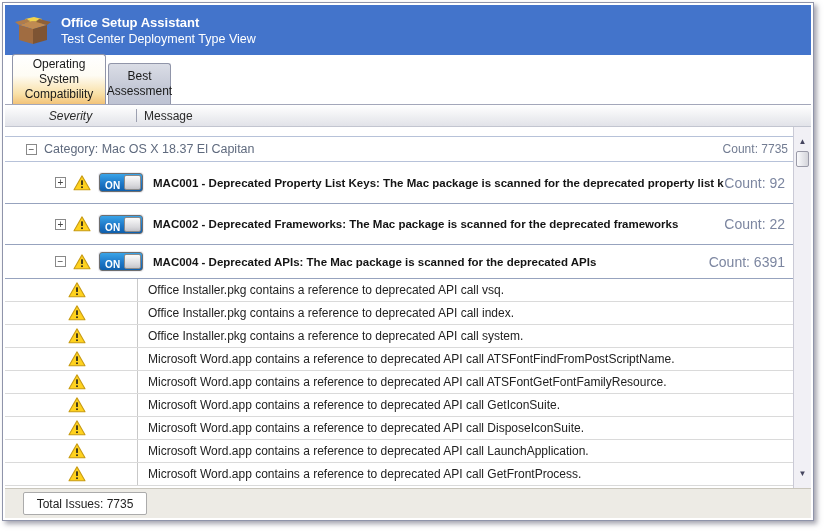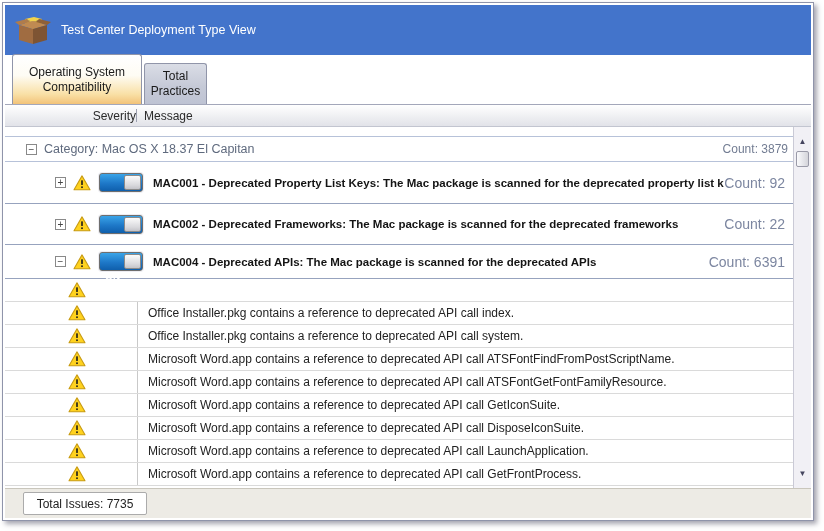--- a/index.html
+++ b/index.html
@@ -21,28 +21,28 @@
   .tabstrip { height: 50px; flex: 0 0 auto; background: #ffffff; display: flex;
     align-items: flex-end; padding-left: 7px; border-bottom: 1px solid #A3A7BA; position: relative; }
   .tab { border: 1px solid #9095A9; border-bottom: none; border-radius: 3px 3px 0 0;
     margin-right: 2px; display: flex; align-items: center; justify-content: center;
     text-align: center; font-size: 12px; color: #1a1a1a; line-height: 1.25; cursor: default;
     background: linear-gradient(180deg, #DADDE6 0%, #C6CAD7 55%, #BEC3D3 100%); }
   .tab.inactive { height: 41px; }
   .tab.active { height: 50px; z-index: 2;
     background: linear-gradient(180deg, #FFFFFF 0%, #FEFCF4 42%, #F9E0A6 80%, #F2C379 100%); }
   .tab-summary { width: 76px; }
-  .tab-oscompat { width: 130px; }
+  .tab-oscompat { width: 94px; }
   .tab-best { width: 63px; }
   .tab-risk { width: 79px; }
   
   .colheader { height: 22px; flex: 0 0 auto; display: flex; align-items: center;
     background: linear-gradient(180deg, #FFFFFF 0%, #EDEEF1 60%, #E2E3E9 100%);
     border-bottom: 1px solid #C2C5D0; font-size: 12px; color: #2b2b2b; }
-  .col-sev { width: 131px; text-align: right; }
+  .col-sev { width: 131px; text-align: center; font-style: italic; }
   .col-div { width: 1px; height: 13px; background: #9CA0B0; }
   .col-msg { margin-left: 7px; }
   
   .table { flex: 1 1 auto; position: relative; background: #ffffff; overflow: hidden; }
   .rows { position: absolute; left: 0; top: 0; right: 18px; bottom: 0; }
   .expander { width: 11px; height: 11px; border: 1px solid #898989; background: #ffffff;
     color: #444; font-size: 10px; line-height: 9px; text-align: center; flex: 0 0 auto;
     display: inline-flex; align-items: center; justify-content: center; }
   .warn { width: 18px; height: 16px; flex: 0 0 auto; }
   .category-row { margin-top: 9px; height: 26px; display: flex; align-items: center;
@@ -51,21 +51,21 @@
   .category-row .expander { margin-left: 21px; }
   .cat-label { margin-left: 7px; }
   .cat-count { margin-left: auto; margin-right: 5px; color: #727C92; font-size: 12px; }
   .rule-row { display: flex; align-items: center; border-bottom: 1px solid #97A3BE; }
   .rule-row.h42 { height: 42px; } .rule-row.h41 { height: 41px; } .rule-row.h34 { height: 34px; }
   .rule-row .expander { margin-left: 50px; }
   .rule-row .warn { margin-left: 7px; }
   .toggle { position: relative; width: 44px; height: 19px; margin-left: 8px; flex: 0 0 auto;
     border: 1px solid #6E6E6E; border-radius: 3px; box-shadow: 0 0 0 1px #EDEDF2;
     background: linear-gradient(180deg, #3AA4E8 0%, #1E78C8 55%, #0F5FAC 100%); }
-  .toggle-label { position: absolute; left: 5px; top: 18px; color: #ffffff;
+  .toggle-label { position: absolute; left: 5px; top: 6px; color: #ffffff;
     font-size: 10px; font-weight: bold; letter-spacing: .3px; }
   .toggle-knob { position: absolute; right: 1px; top: 1px; width: 17px; height: 15px;
     border: 1px solid #8A8A8A; border-radius: 2px;
     background: linear-gradient(180deg, #FBFBFB 0%, #D9D9DD 70%, #C4C4C9 100%); }
   .rule-title { margin-left: 10px; font-size: 11.5px; font-weight: bold; color: #141414;
     white-space: nowrap; overflow: hidden; }
   .rule-count { margin-left: auto; margin-right: 8px; color: #7C86A0; font-size: 14px;
     white-space: nowrap; flex: 0 0 auto; }
   .issue-row { display: flex; align-items: center; height: 23px; border-bottom: 1px solid #DADADA; }
   .sev-cell { width: 132px; flex: 0 0 auto; display: flex; align-items: center;
@@ -98,42 +98,43 @@
       <polygon points="10,5 19,3 27,5 18,8" fill="#F2D24B"></polygon>
       <polygon points="10,5 10,12 18,15 18,8" fill="#E5BE3A"></polygon>
       <polygon points="18,8 18,15 27,12 27,5" fill="#D3A82E"></polygon>
       <polygon points="4,11 18,15 32,11 18,7" fill="#C08A52"></polygon>
       <polygon points="4,11 18,15 18,30 4,26" fill="#A06C41"></polygon>
       <polygon points="18,15 32,11 32,26 18,30" fill="#7E5433"></polygon>
       <polygon points="4,11 0,8 12,5 15,8" fill="#B07C4B"></polygon>
       <polygon points="32,11 36,8 24,5 21,8" fill="#8E6038"></polygon>
     </svg>
     <div class="titles">
+      <div class="title">Office Setup Assistant</div>
       <div class="subtitle">Test Center Deployment Type View</div>
     </div>
   </div>
 
   <div class="tabstrip">
     <div class="tab active tab-oscompat">Operating System Compatibility</div>
-    <div class="tab inactive tab-best">Total Practices</div>
+    <div class="tab inactive tab-best">Best Assessment</div>
   </div>
 
   <div class="colheader">
     <span class="col-sev">Severity</span>
     <span class="col-div"></span>
     <span class="col-msg">Message</span>
   </div>
 
   <div class="table">
     <div class="rows">
 
       <div class="category-row">
         <span class="expander">−</span>
         <span class="cat-label">Category: Mac OS X 18.37 El Capitan</span>
-        <span class="cat-count">Count: 3879</span>
+        <span class="cat-count">Count: 7735</span>
       </div>
 
       <div class="rule-row h42">
         <span class="expander">+</span>
         <svg class="warn" viewBox="0 0 20 18">
           <path d="M10 1 L19 16.5 H1 Z" fill="#FFD21E" stroke="#C89B12" stroke-width="1.2" stroke-linejoin="round"></path>
           <rect x="9.1" y="6" width="1.8" height="5.2" fill="#1a1a1a"></rect>
           <rect x="9.1" y="12.8" width="1.8" height="1.9" fill="#1a1a1a"></rect>
         </svg>
         <span class="toggle">
@@ -175,20 +176,21 @@
       </div>
 
       <div class="issue-row">
         <span class="sev-cell">
             <svg class="warn" viewBox="0 0 20 18">
               <path d="M10 1 L19 16.5 H1 Z" fill="#FFD21E" stroke="#C89B12" stroke-width="1.2" stroke-linejoin="round"></path>
               <rect x="9.1" y="6" width="1.8" height="5.2" fill="#1a1a1a"></rect>
               <rect x="9.1" y="12.8" width="1.8" height="1.9" fill="#1a1a1a"></rect>
             </svg>
           </span>
+        <span class="msg-cell">Office Installer.pkg contains a reference to deprecated API call vsq.</span>
       </div>
       <div class="issue-row">
         <span class="sev-cell">
             <svg class="warn" viewBox="0 0 20 18">
               <path d="M10 1 L19 16.5 H1 Z" fill="#FFD21E" stroke="#C89B12" stroke-width="1.2" stroke-linejoin="round"></path>
               <rect x="9.1" y="6" width="1.8" height="5.2" fill="#1a1a1a"></rect>
               <rect x="9.1" y="12.8" width="1.8" height="1.9" fill="#1a1a1a"></rect>
             </svg>
           </span>
         <span class="msg-cell">Office Installer.pkg contains a reference to deprecated API call index.</span>

